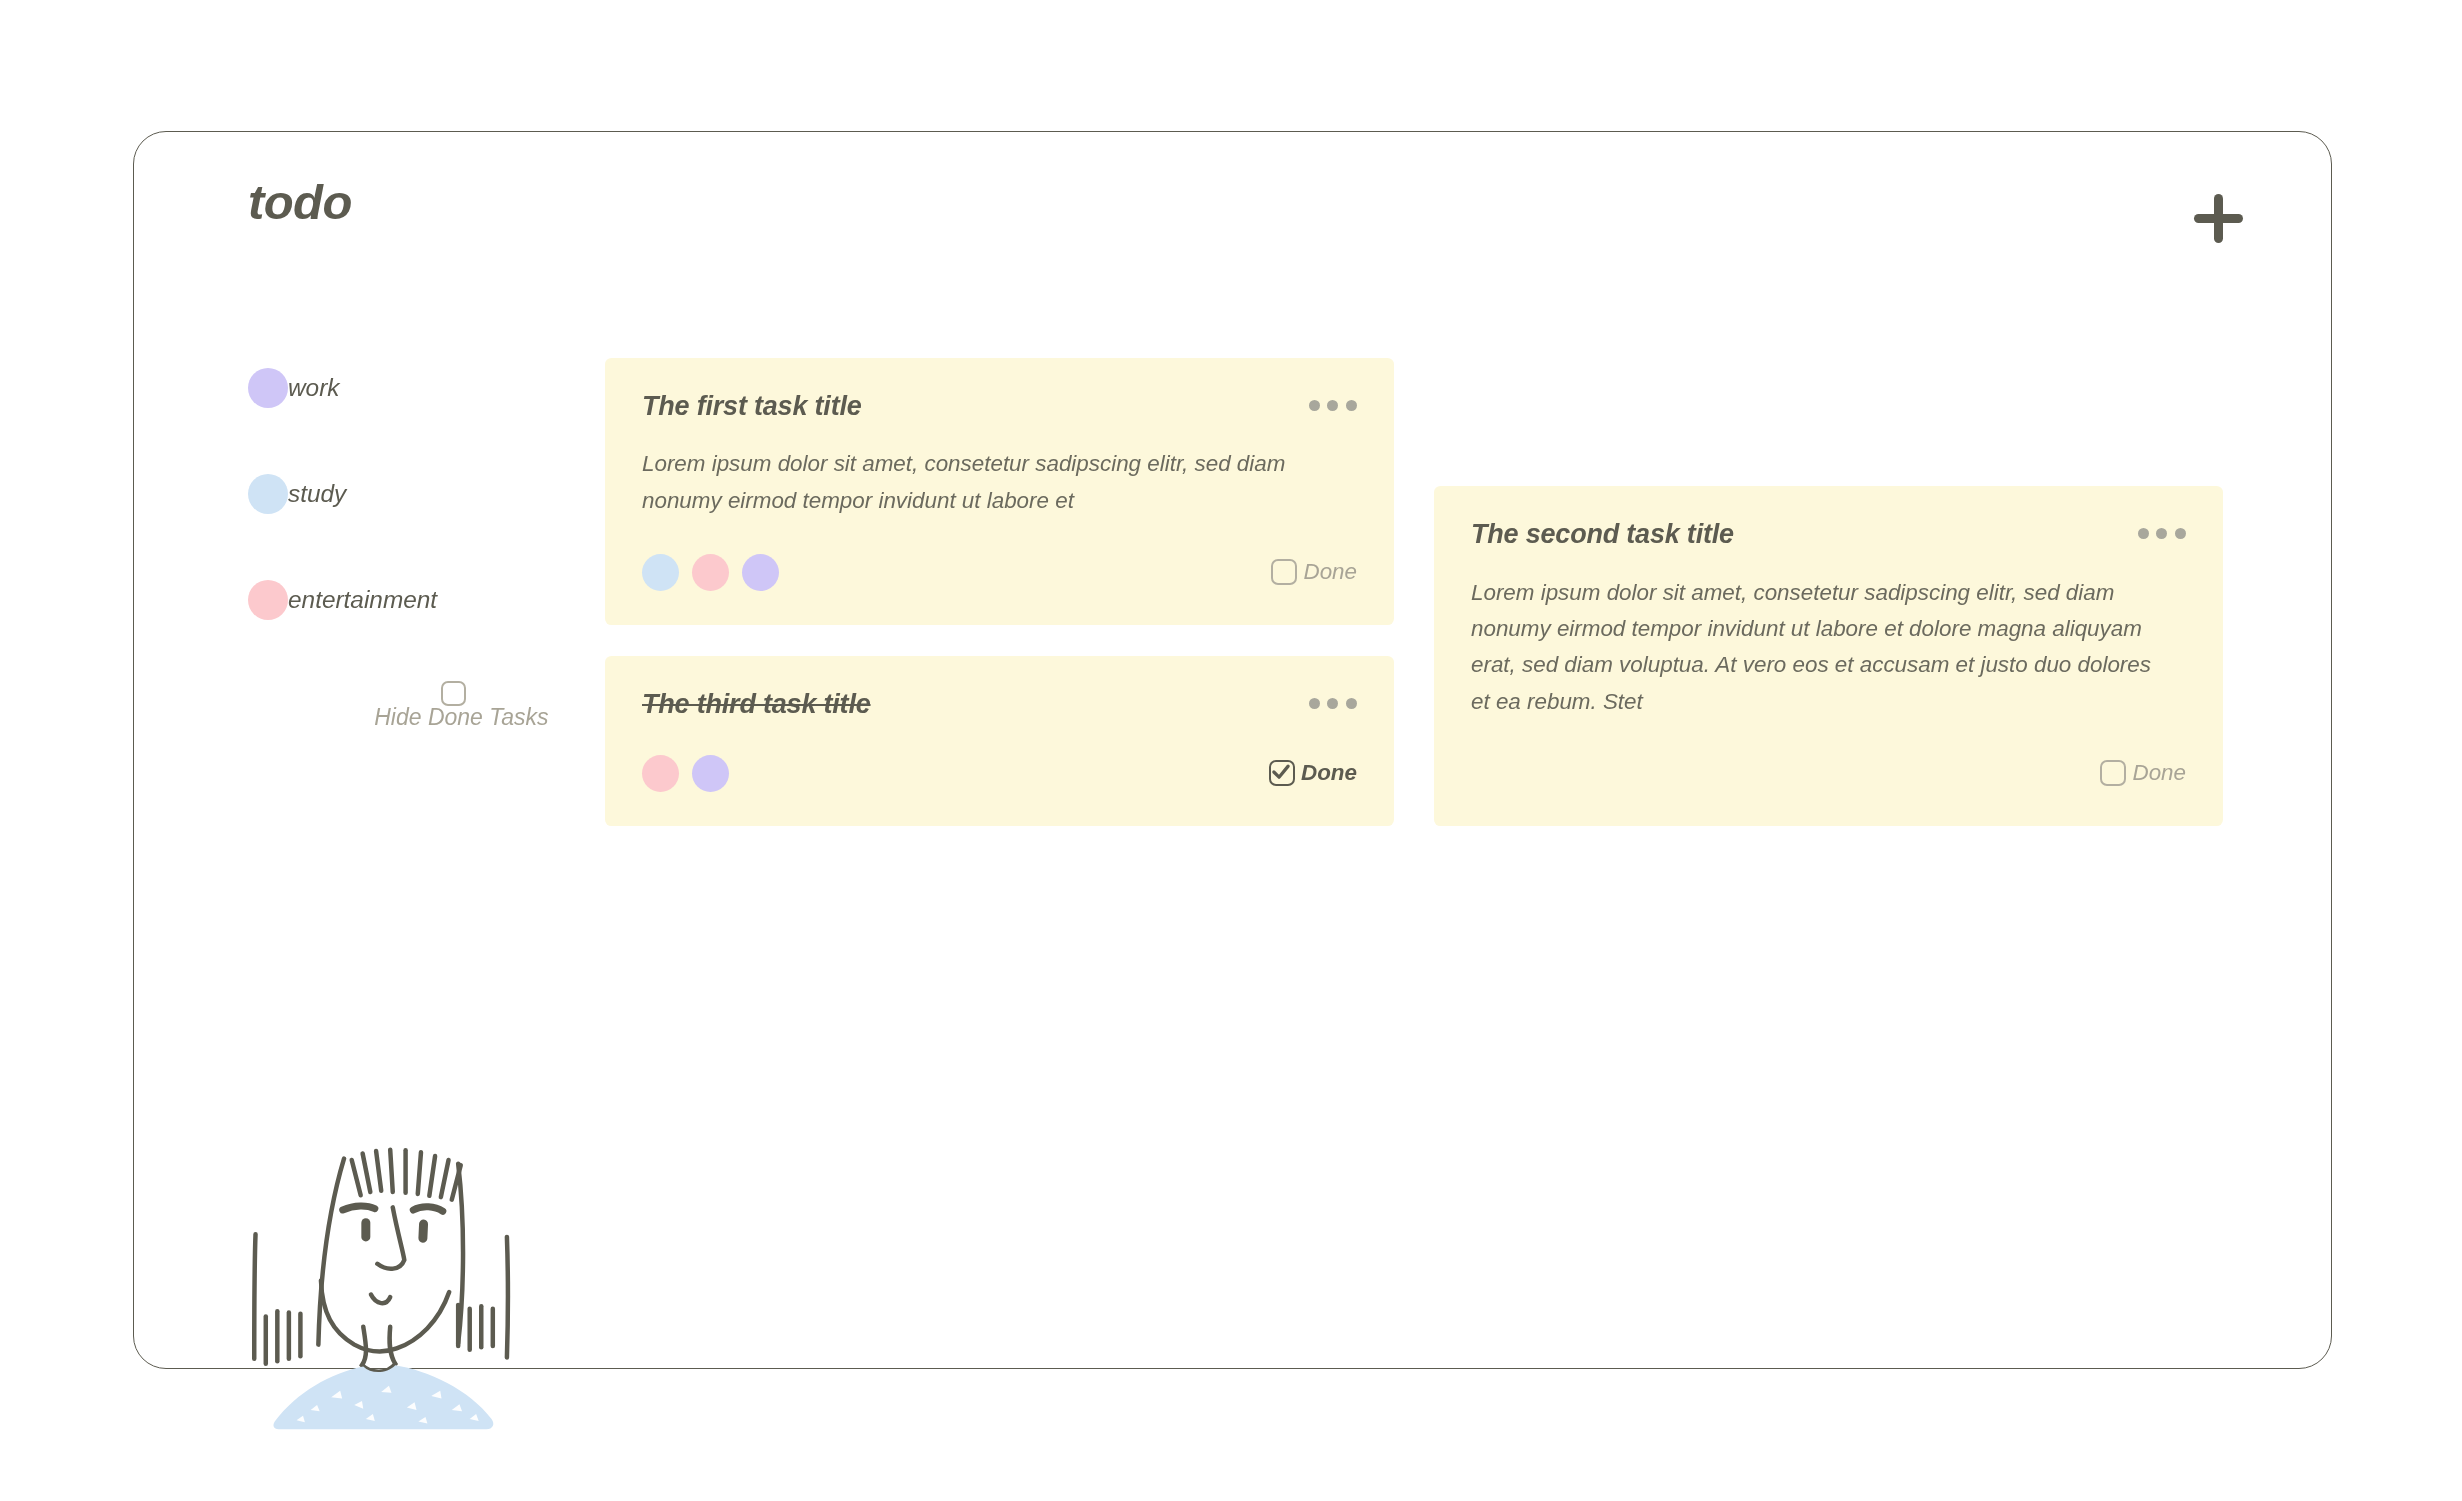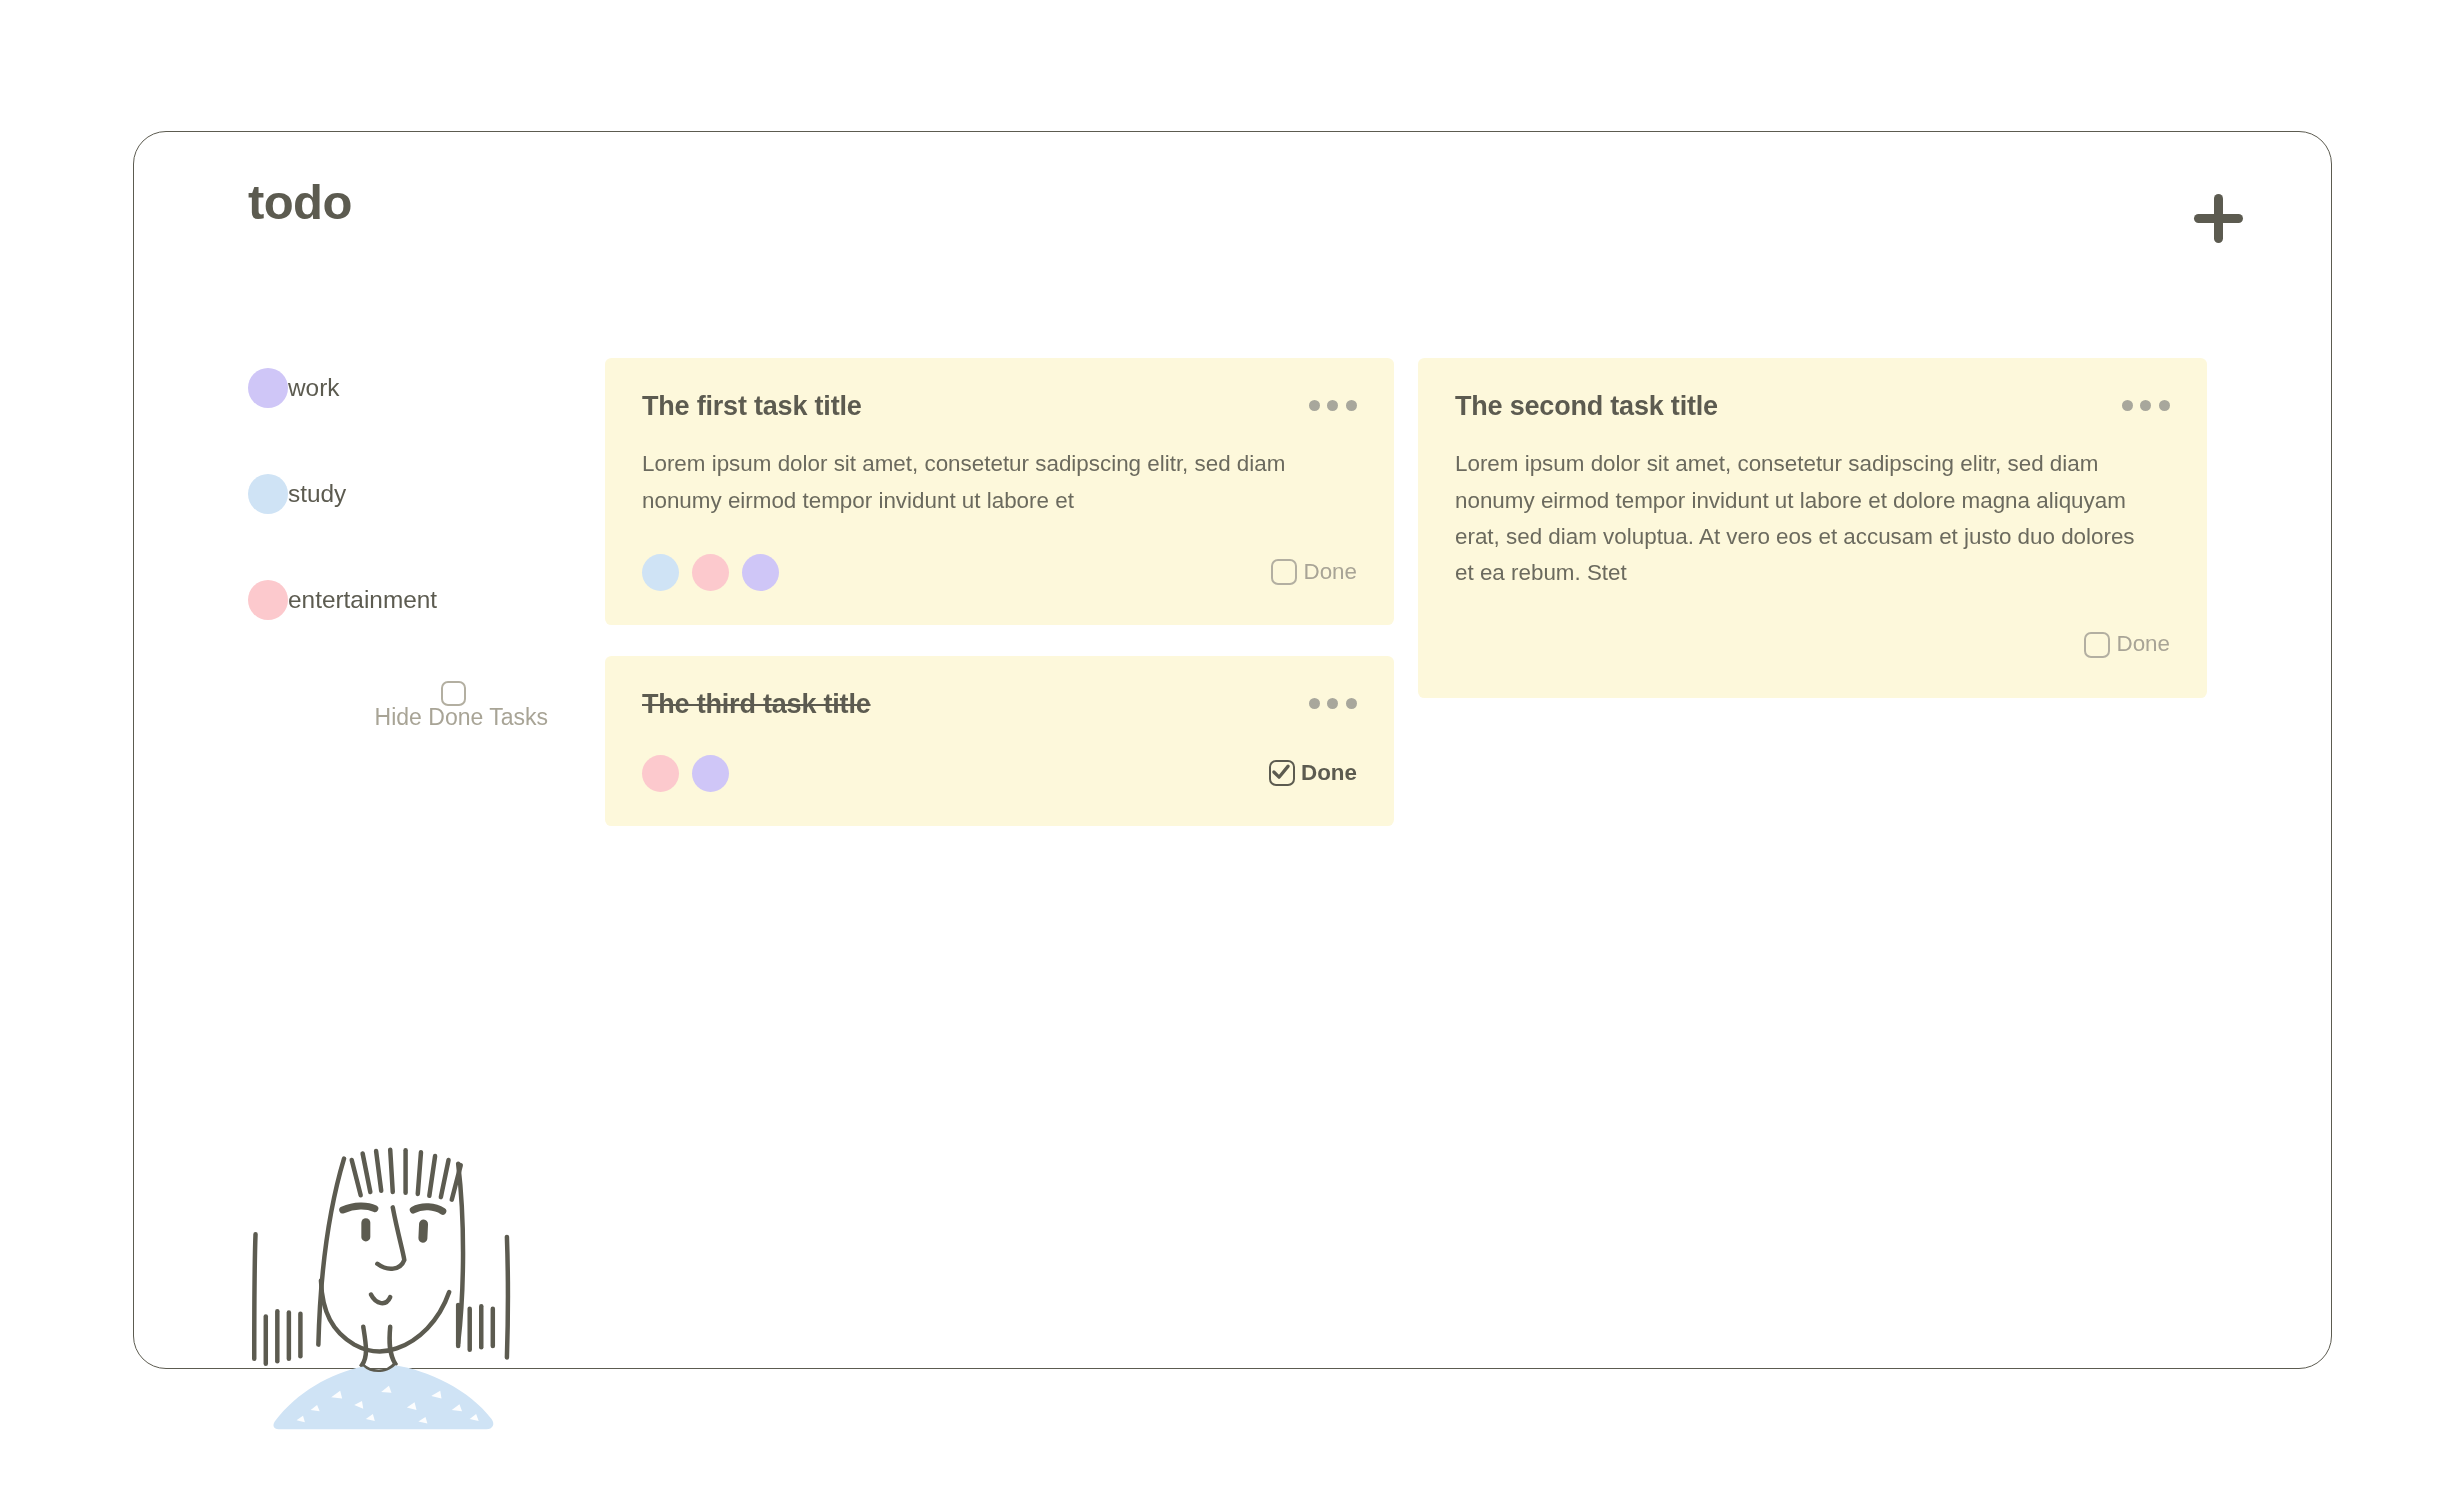--- a/index.html
+++ b/index.html
@@ -18,20 +18,21 @@
   .app-frame {
     position: absolute;
     left: 133px;
     top: 131px;
     width: 2199px;
     height: 1238px;
     border: 1.9px solid #5c5b50;
     border-radius: 33px;
     box-sizing: border-box;
     background: #ffffff;
+    font-style: italic;
   }
 
   
   .app-header {
     position: absolute;
     left: 0; top: 0;
     width: 100%;
     height: 135px;
   }
   .app-title {
@@ -129,22 +130,22 @@
     height: 321px;
   }
 
   
   .board {
     position: absolute;
     left: 471px;
     top: 226px;
     right: 0;
     display: flex;
-    gap: 24px;
-    align-items: flex-start;
+    gap: 40px;
+    align-items: flex-end;
   }
   .board-column {
     width: 789px;
     display: flex;
     flex-direction: column;
     gap: 31px;
   }
 
   .task-card {
     background: #fdf8db;

